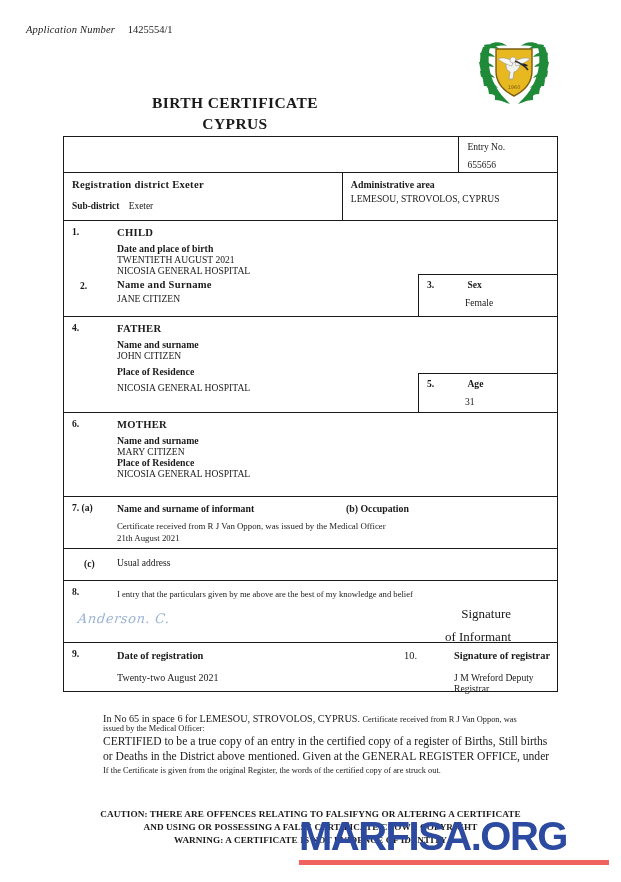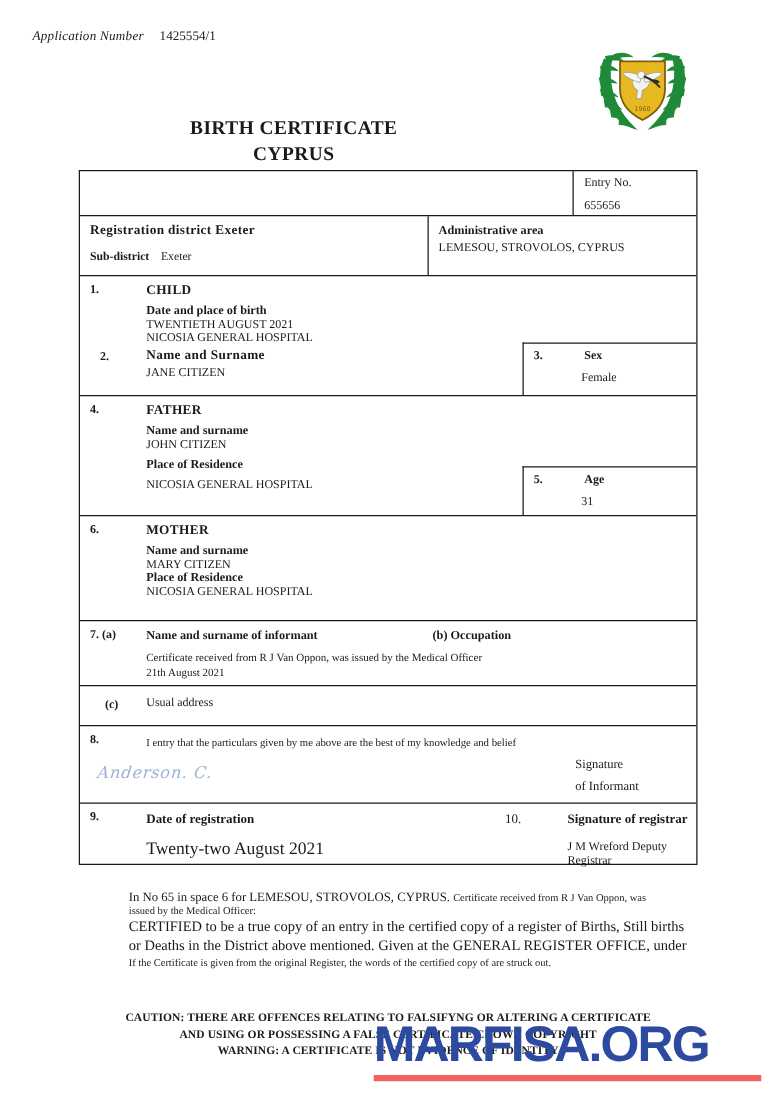--- a/index.html
+++ b/index.html
@@ -185,30 +185,30 @@
     font-style: italic;
     font-size: 13px;
     color: #9bb3d4;
     letter-spacing: .6px;
     transform: skewX(-6deg);
   }
   .sig-lbl {
     position: absolute;
     right: 46px;
     top: 22px;
-    font-size: 10px;
+    font-size: 13px;
     line-height: 1.75;
-    text-align: left;
+    text-align: right;
   }
 
   
   .r-reg { height: 48px; position: relative; }
   .r-reg .cellL { width: 100%; padding: 7px 8px 0 8px; }
   .reg-lbl { font-weight: bold; font-size: 10.4px; }
-  .reg-val { margin-top: 11px; font-size: 14px; }
+  .reg-val { margin-top: 11px; font-size: 10px; }
   .reg-right {
     position: absolute;
     left: 340px;
     top: 7px;
   }
   .reg-right .n { position: absolute; left: 0; top: 0; font-weight: normal; font-size: 10.4px; }
   .reg-right .t { margin-left: 50px; font-weight: bold; font-size: 10.4px; }
   .reg-right2 {
     position: absolute;
     left: 390px;

